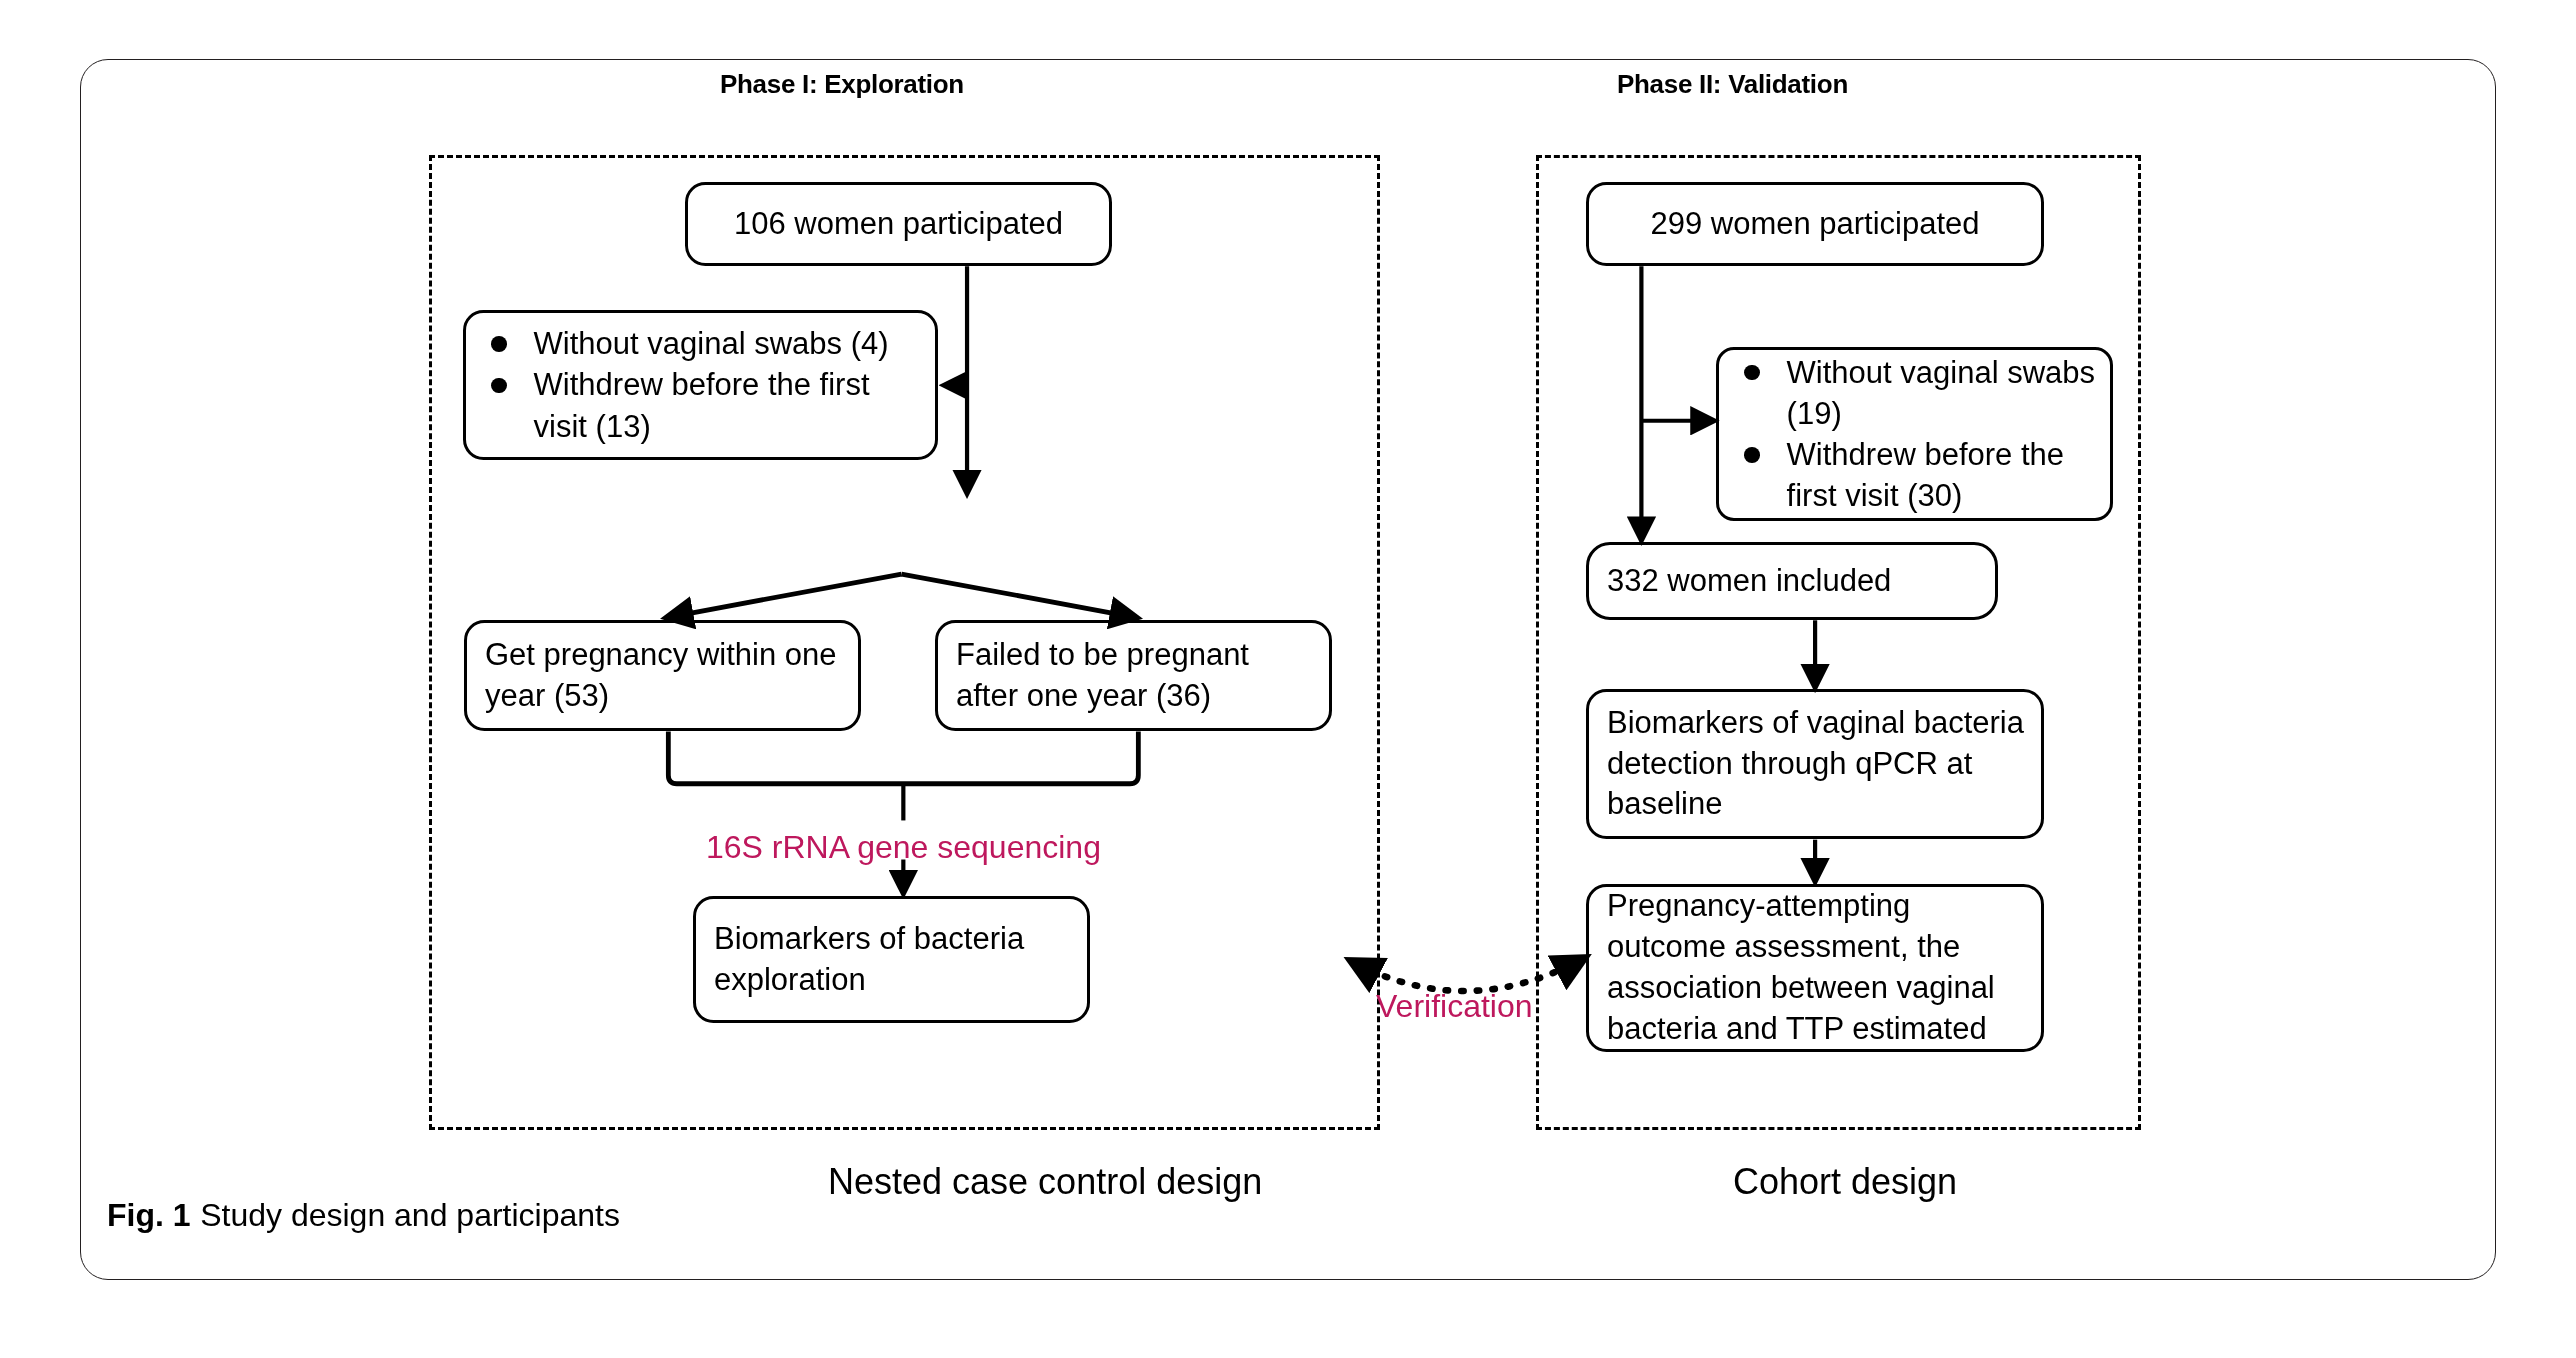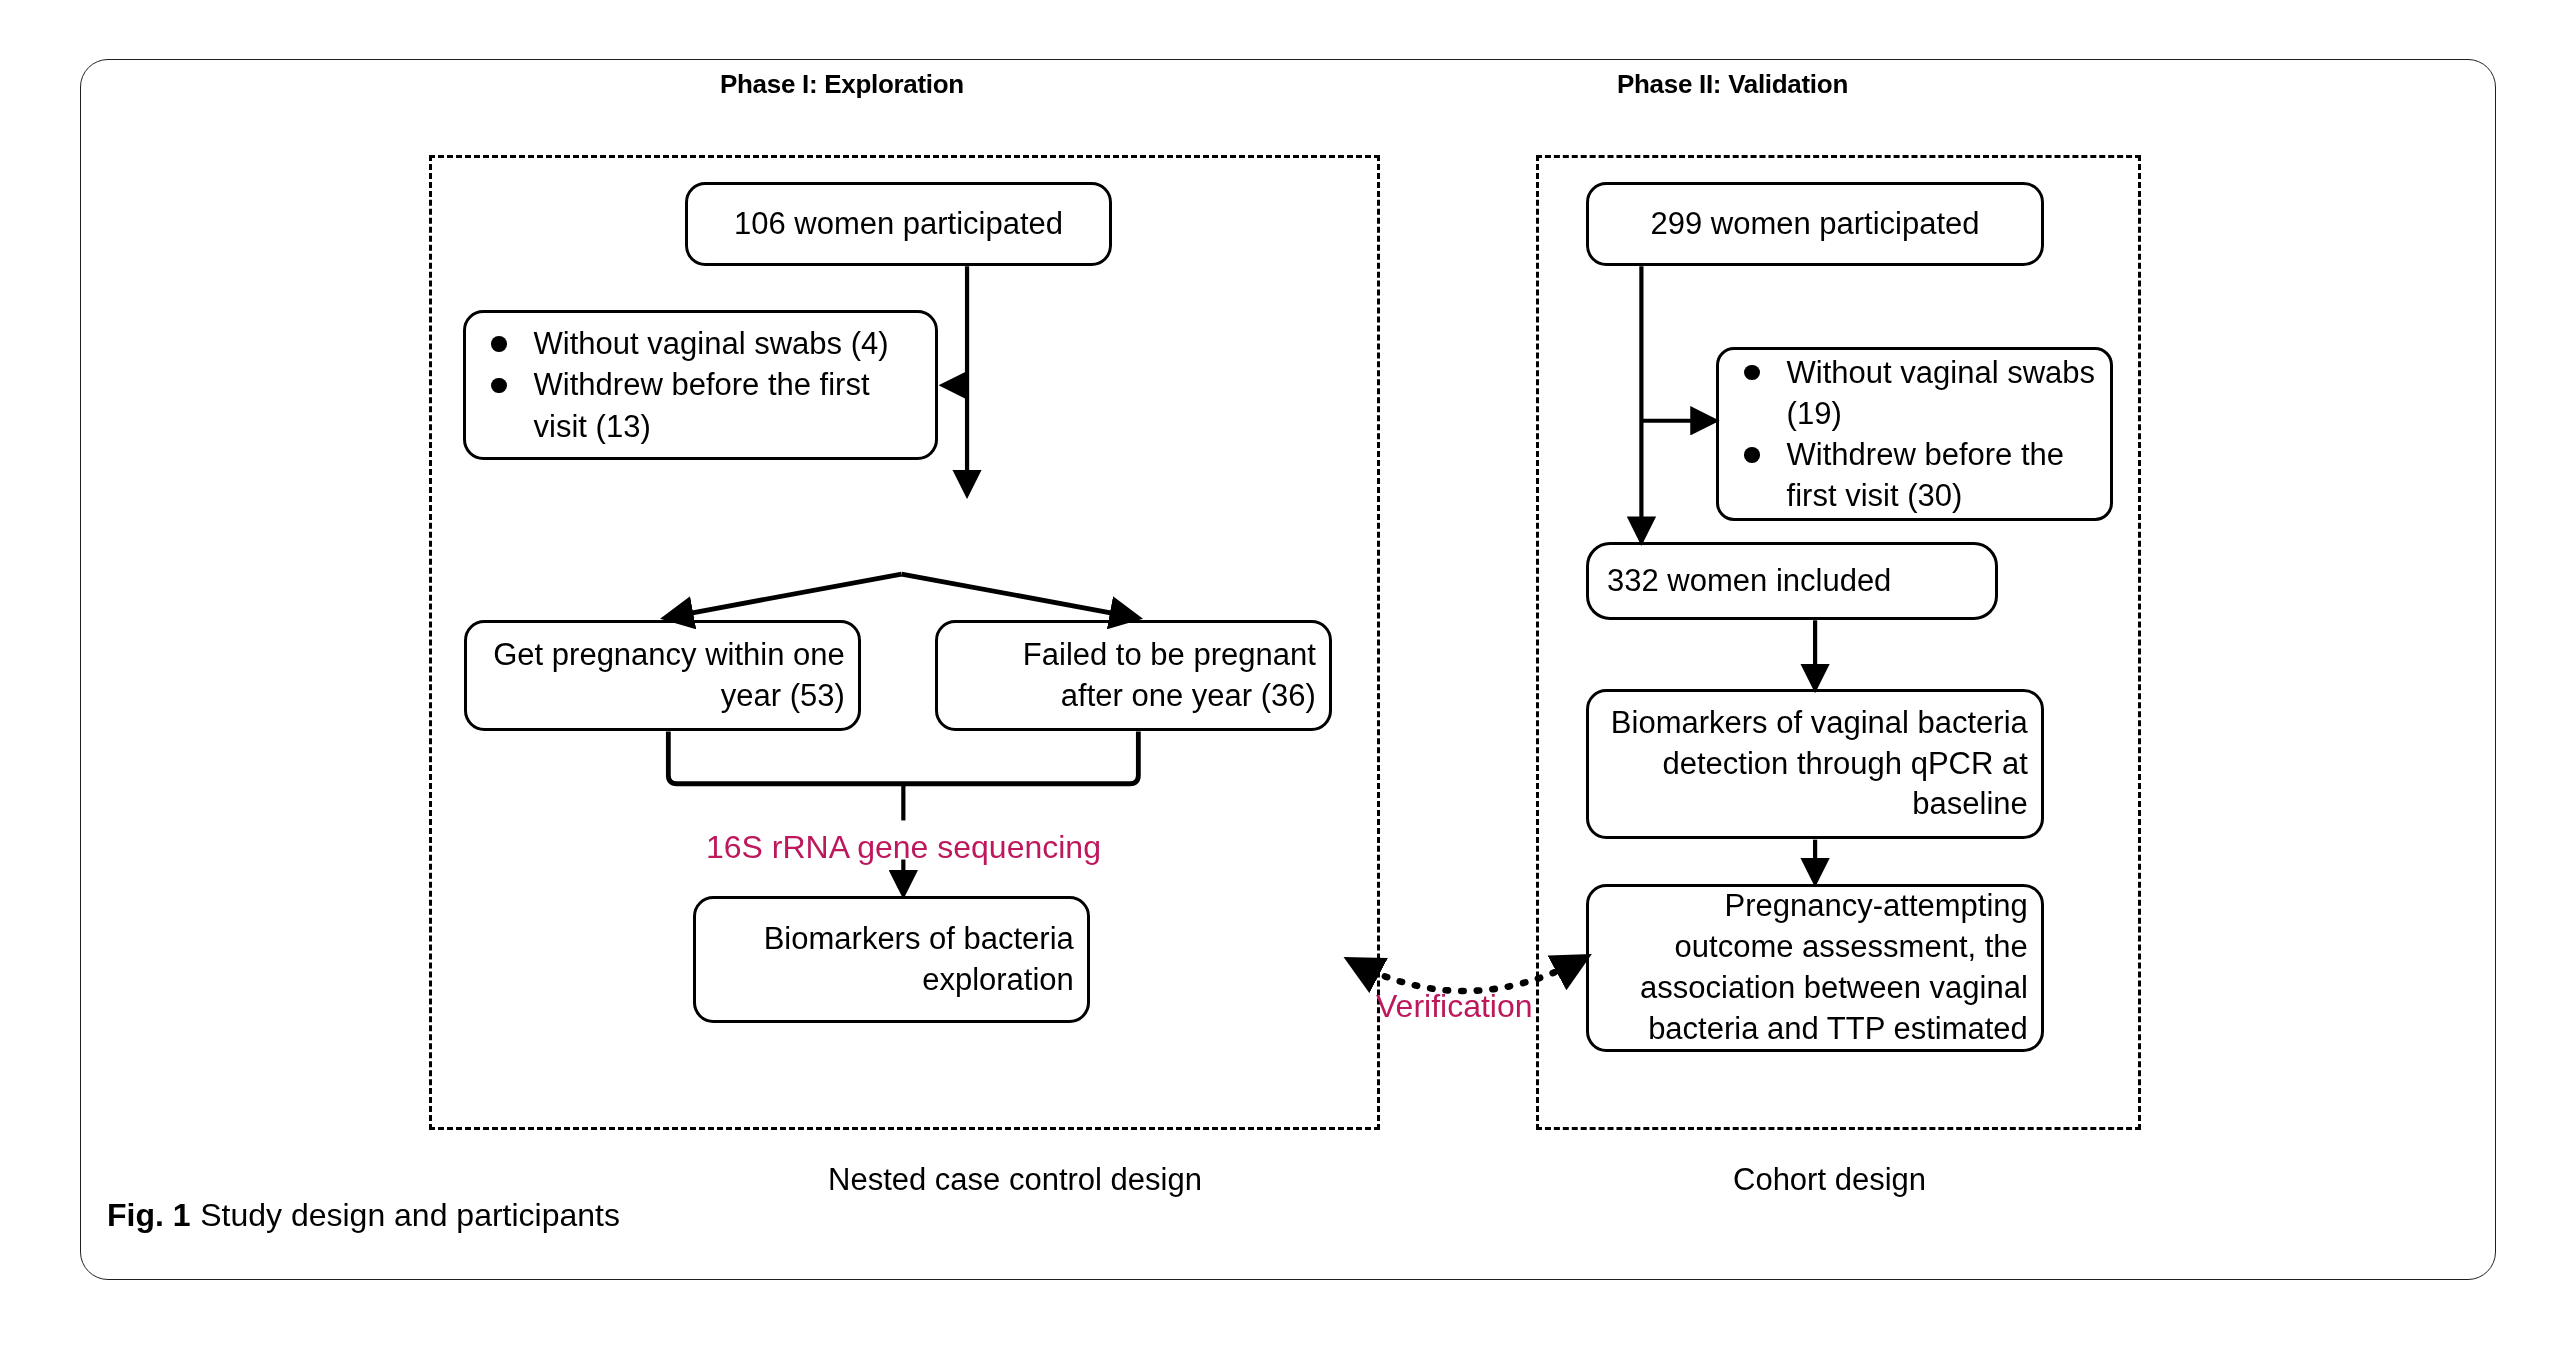--- a/index.html
+++ b/index.html
@@ -65,21 +65,21 @@
   .node.center {
     justify-content: center;
     text-align: center;
   }
   .node.leftpad {
     justify-content: flex-start;
     padding-left: 18px;
     padding-right: 13.2px;
     text-align: left;
   }
-  .node-text { display: block; text-align: right; }
+  .node-text { display: block; }
   
   .bullet-list {
     list-style: none;
     margin: 0;
     padding: 0 10.8px 0 21.6px;
     width: 100%;
   }
   .bullet-list li {
     position: relative;
     padding-left: 46px;
@@ -100,21 +100,21 @@
   
   .plain-label {
     position: absolute;
     font-size: 32px;
     line-height: 1;
     white-space: nowrap;
     color: #be185d;
   }
   .design-label {
     position: absolute;
-    font-size: 31px;
+    font-size: 36px;
     line-height: 1;
     white-space: nowrap;
     color: #000;
   }
   
   .caption {
     position: absolute;
     left: 107px;
     top: 1199px;
     font-size: 32px;

